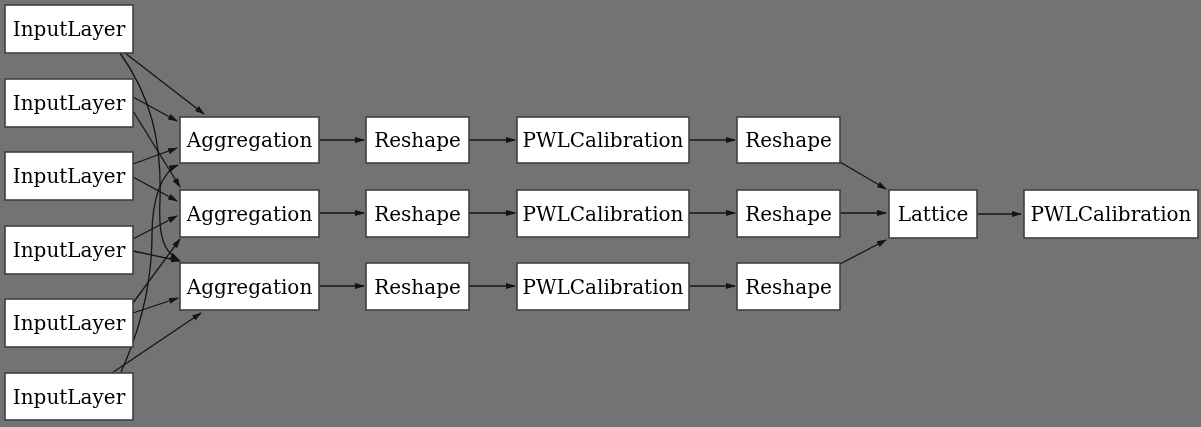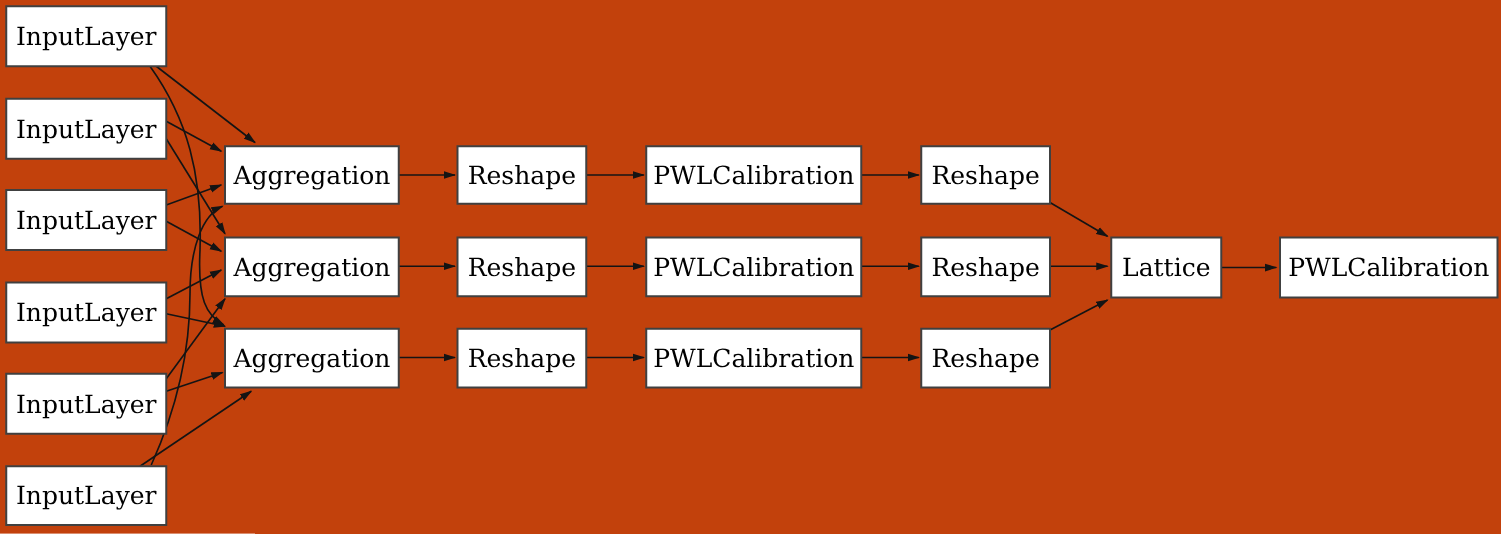--- a/index.html
+++ b/index.html
@@ -4,21 +4,21 @@
 <style>
   html, body {
     margin: 0;
     padding: 0;
     background: #ffffff;
   }
   .stage {
     position: relative;
     width: 1201px;
     height: 427px;
-    background: #c2410c;
+    background: #737373;
     overflow: hidden;
   }
   svg text {
     font-family: "DejaVu Serif", "Liberation Serif", serif;
     font-size: 20px;
     fill: #000000;
   }
   svg .node-rect {
     fill: #ffffff;
     stroke: #404040;

